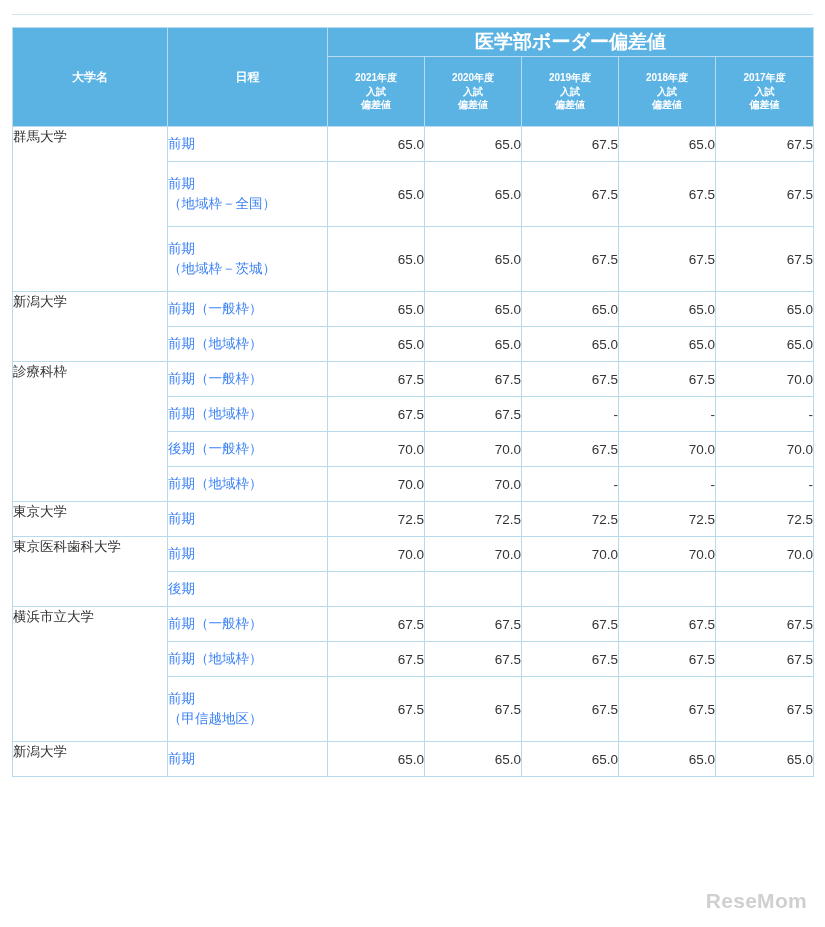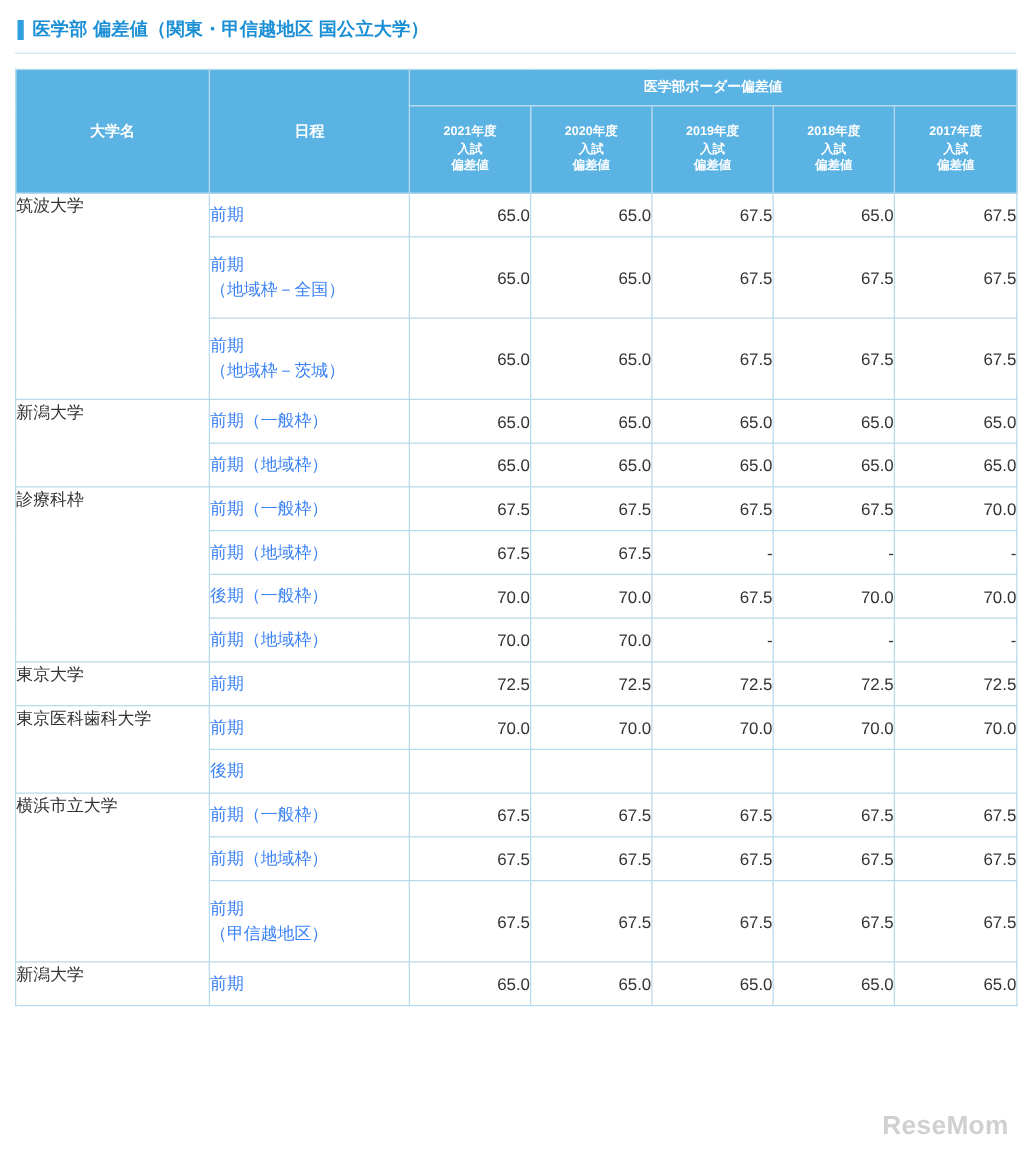--- a/index.html
+++ b/index.html
@@ -59,21 +59,21 @@
   }
   thead th {
     background: #5bb3e4;
     color: #ffffff;
     font-weight: bold;
     text-align: center;
     line-height: 1.35;
   }
   th.h-group {
     height: 28px;
-    font-size: 11px;
+    font-size: 19px;
     border-color: #a5cfe8;
   }
   th.h-univ, th.h-sched {
     font-size: 12px;
     height: 98px;
     vertical-align: middle;
   }
   th.h-year {
     font-size: 10px;
     height: 68px;
@@ -125,24 +125,20 @@
     font-family: "Liberation Sans", sans-serif;
     pointer-events: none;
     text-align: right;
   }
 </style>
 </head>
 <body>
 
 <div class="page">
 
-  <div class="title-row">
-    <span class="title-bar"></span>
-    <span class="title-text">医学部 偏差値（関東・甲信越地区 国公立大学）</span>
-  </div>
   <div class="title-underline"></div>
 
   <table class="data">
     <colgroup>
       <col style="width:155px">
       <col style="width:160px">
       <col style="width:97px">
       <col style="width:97px">
       <col style="width:97px">
       <col style="width:97px">
@@ -178,21 +174,21 @@
         <th class="h-year">
           <span class="yl">2017年度</span>
           <span class="yl">入試</span>
           <span class="yl">偏差値</span>
         </th>
       </tr>
     </thead>
     <tbody>
 
       <tr class="r1">
-        <td class="univ" rowspan="3">筑波大学</td>
+        <td class="univ" rowspan="3">群馬大学</td>
         <td class="sched">
           <span class="sub">前期</span>
         </td>
         <td class="num">65.0</td>
         <td class="num">65.0</td>
         <td class="num">67.5</td>
         <td class="num">65.0</td>
         <td class="num">67.5</td>
       </tr>
       <tr class="r2">

